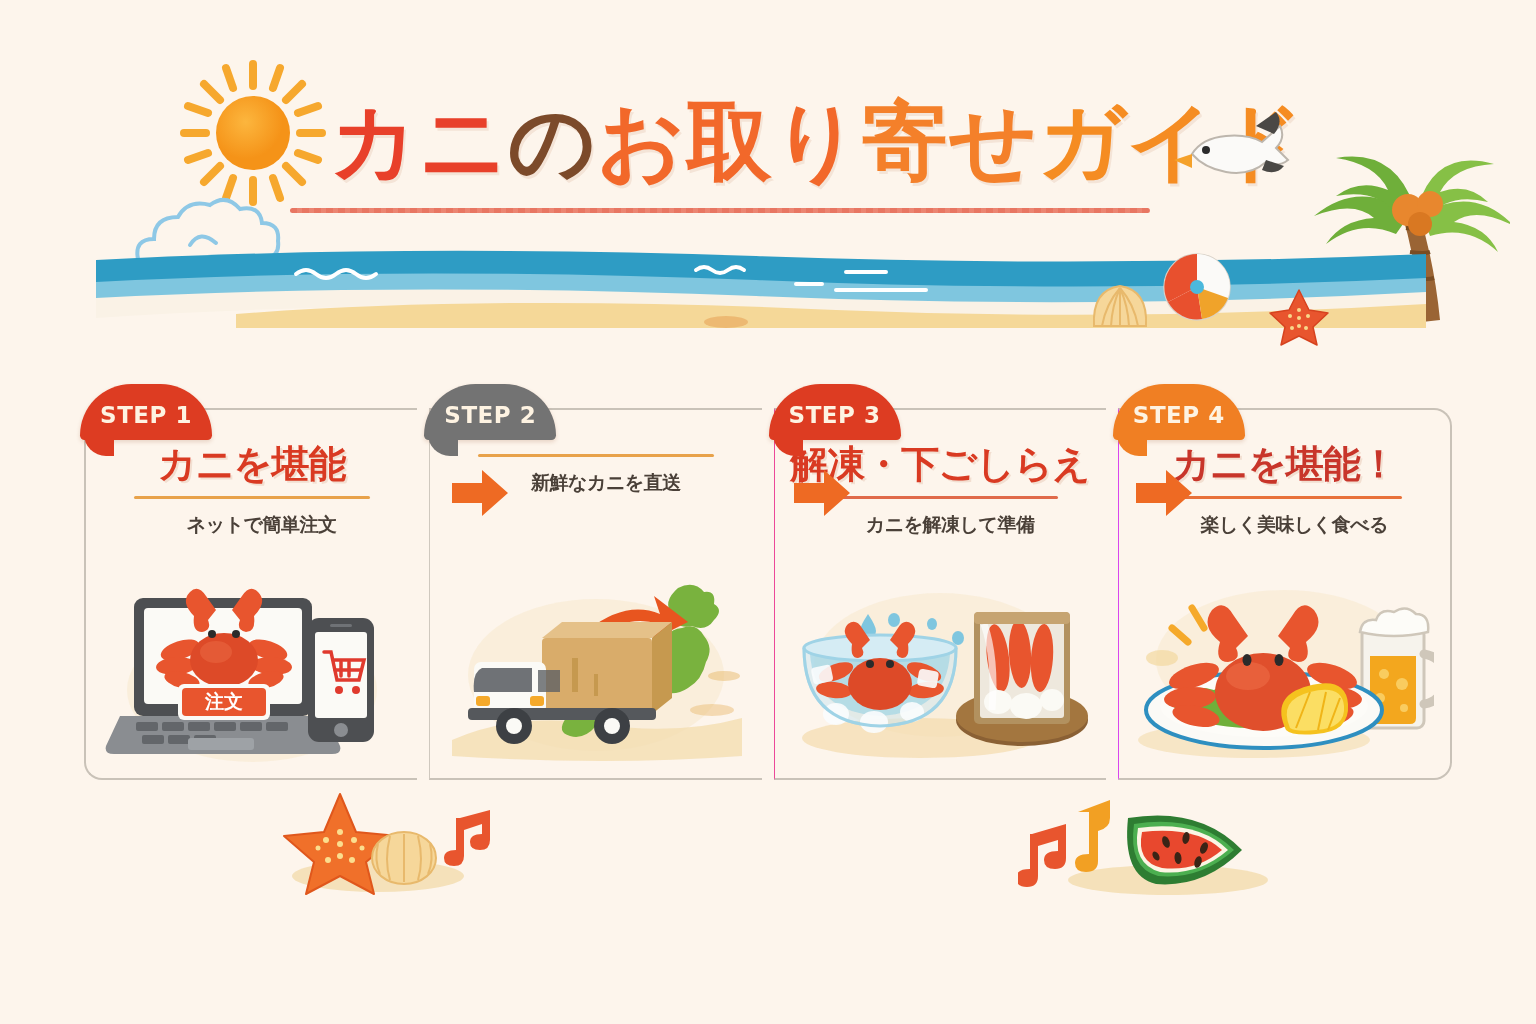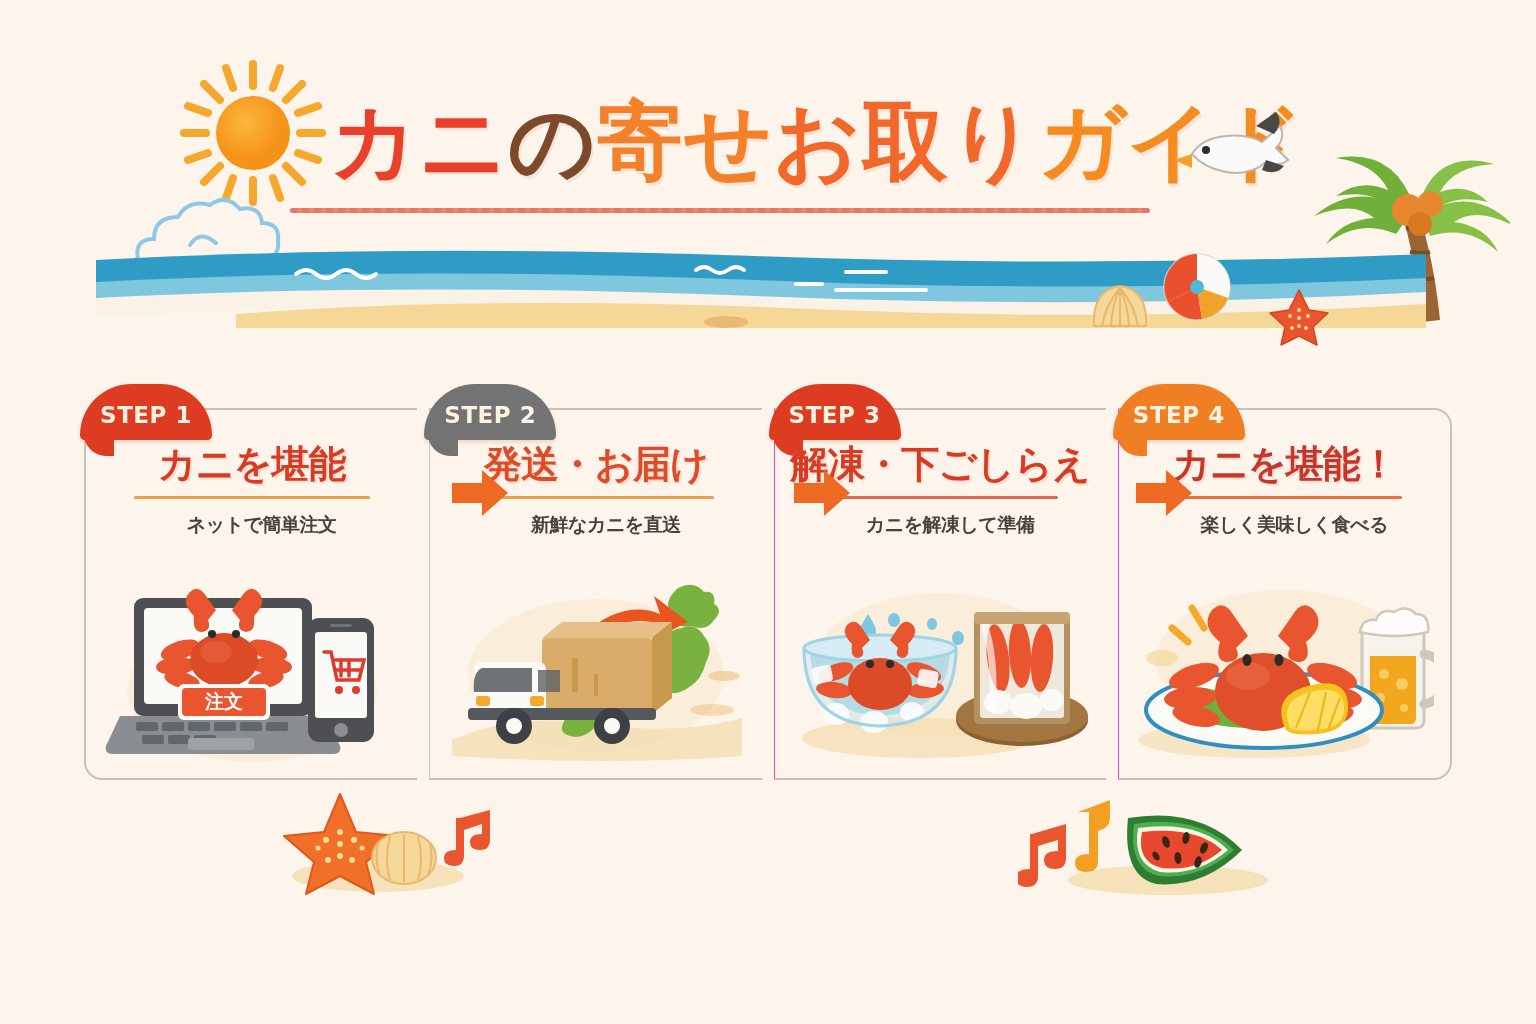--- a/index.html
+++ b/index.html
@@ -157,22 +157,22 @@
     </svg>
 
     <svg class="cloud" viewBox="0 0 200 80">
       <path d="M10 66 q-4 -20 16 -20 q0 -22 24 -22 q10 -18 32 -12 q16 -12 30 4 q20 -4 22 14 q18 0 16 18 q2 16 -14 18" fill="none" stroke="#8EC8E6" stroke-width="4" stroke-linecap="round"></path>
       <path d="M62 52 q10 -16 26 -2" fill="none" stroke="#8EC8E6" stroke-width="4" stroke-linecap="round"></path>
     </svg>
 
     <div class="title-wrap">
       <span class="title t-red">カニ</span>
       <span class="title t-brown">の</span>
+      <span class="title t-or1">お取り</span>
       <span class="title t-or2">寄せ</span>
-      <span class="title t-or1">お取り</span>
       <span class="title t-or3">ガイド</span>
     </div>
     <div class="title-underline"></div>
 
     <svg class="seagull" viewBox="0 0 130 80">
       <path d="M22 44 q10 -16 34 -18 q22 -2 36 6 l18 -16 q6 12 -4 22 l12 12 q-10 8 -22 2 q-16 14 -40 10 q-22 -4 -34 -18z" fill="#FBFAF8" stroke="#BDB6AD" stroke-width="2"></path>
       <path d="M86 16 l20 -14 q8 10 -2 22z" fill="#4A4845"></path>
       <path d="M96 50 l18 6 q-8 10 -22 4z" fill="#4A4845"></path>
       <circle cx="36" cy="40" r="4" fill="#2B2B2B"></circle>
       <path d="M22 44 l-18 6 l18 8z" fill="#F5A12A"></path>
@@ -303,21 +303,20 @@
             <circle cx="254" cy="110" r="4" fill="#E03A2E" stroke="none"></circle>
             <path d="M239 82 v14 M247 82 v14 M233 90 h26"></path>
           </g>
         </svg>
       </div>
     </div>
 
     <div class="card">
       <div class="badge" style="background:#737373">STEP 2</div>
       <div class="card-head">
-        <div class="card-title" style="color:#E04A26">発送・お届け</div>
         <div class="rule" style="background:#E8A24A"></div>
         <div class="card-sub">新鮮なカニを直送</div>
       </div>
       <div class="art">
         <svg width="300" height="190" viewBox="0 0 300 190">
           <ellipse cx="150" cy="95" rx="128" ry="76" fill="#F6E6C8" opacity=".45"></ellipse>
 
           <path d="M6 160 Q70 132 150 144 Q230 156 296 138 L296 176 Q160 186 6 176 Z" fill="#F3DCAE" opacity=".75"></path>
 
           <g fill="#79B23E">

